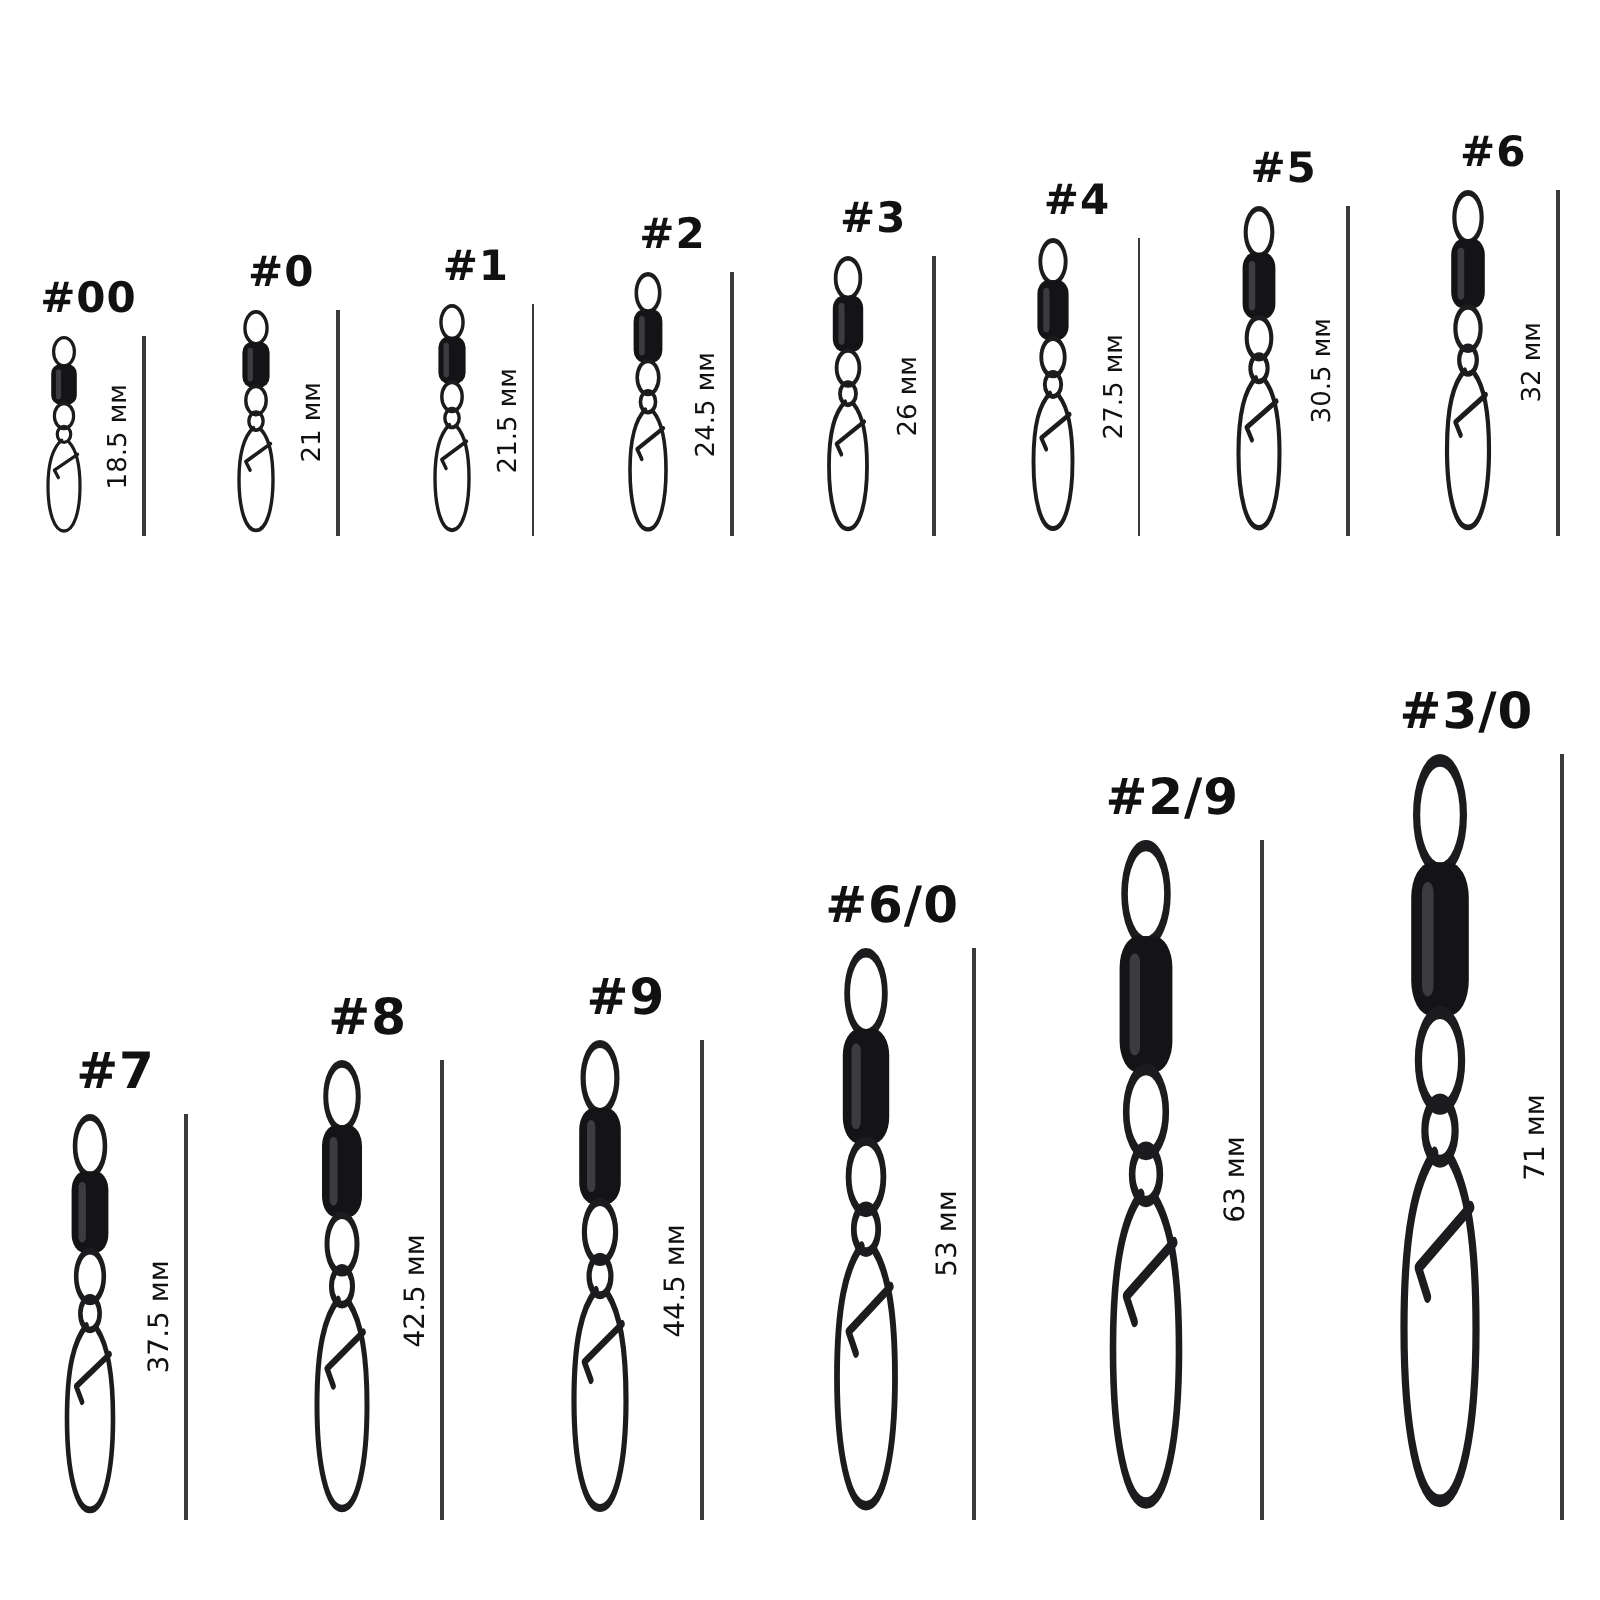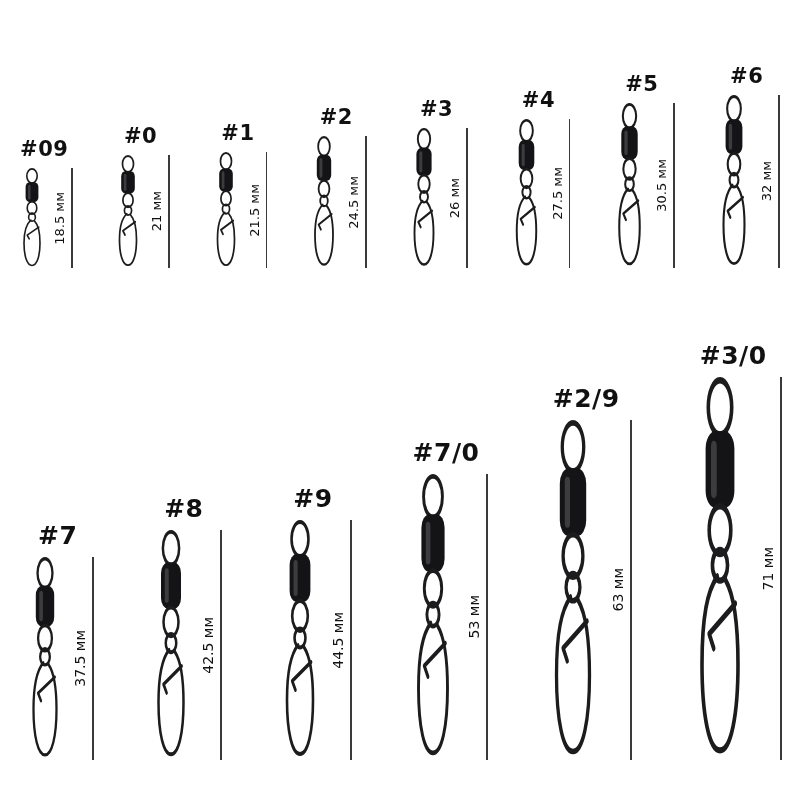--- a/index.html
+++ b/index.html
@@ -90,21 +90,21 @@
   }
   .barrel{fill:var(--barrel);}
   .barrel-hl{fill:#4a4a4e;opacity:0.75;}
 </style>
 </head>
 <body>
 
 <div class="canvas">
   <div class="row row-1">
   <div class="item">
-    <div class="size-label">#09</div>
+    <div class="size-label">#00</div>
     <div class="figure">
       <svg viewBox="0 0 40 120" preserveAspectRatio="none" height="100" width="32">
         <ellipse class="wire" cx="20" cy="9.5" rx="6.5" ry="8.5"></ellipse>
         <rect class="barrel" x="12" y="17" width="16" height="24" rx="5.5"></rect>
         <rect class="barrel-hl" x="15" y="20" width="3.2" height="18" rx="1.6"></rect>
         <ellipse class="wire" cx="20" cy="48" rx="6" ry="7.5"></ellipse>
         <ellipse class="wire" cx="20" cy="59" rx="4.2" ry="4.8"></ellipse>
         <path class="wire" d="M18.5,62.5 C13,67 10,75 10,90 C10,106 14,117 20,117 C26,117 30,106 30,90 C30,76 27.5,68 23,63.5"></path>
         <path class="wire" d="M28.5,71 L14,80.5 L16.5,85"></path>
       </svg>
@@ -300,21 +300,21 @@
         <path class="wire" d="M28.5,71 L14,80.5 L16.5,85"></path>
       </svg>
       <div class="measure">
         <span class="mtext">44.5 мм</span>
         <span class="mline"></span>
       </div>
     </div>
   </div>
 
   <div class="item">
-    <div class="size-label">#7/0</div>
+    <div class="size-label">#6/0</div>
     <div class="figure">
       <svg viewBox="0 0 40 120" preserveAspectRatio="none" height="286" width="58">
         <ellipse class="wire" cx="20" cy="9.5" rx="6.5" ry="8.5"></ellipse>
         <rect class="barrel" x="12" y="17" width="16" height="24" rx="5.5"></rect>
         <rect class="barrel-hl" x="15" y="20" width="3.2" height="18" rx="1.6"></rect>
         <ellipse class="wire" cx="20" cy="48" rx="6" ry="7.5"></ellipse>
         <ellipse class="wire" cx="20" cy="59" rx="4.2" ry="4.8"></ellipse>
         <path class="wire" d="M18.5,62.5 C13,67 10,75 10,90 C10,106 14,117 20,117 C26,117 30,106 30,90 C30,76 27.5,68 23,63.5"></path>
         <path class="wire" d="M28.5,71 L14,80.5 L16.5,85"></path>
       </svg>

